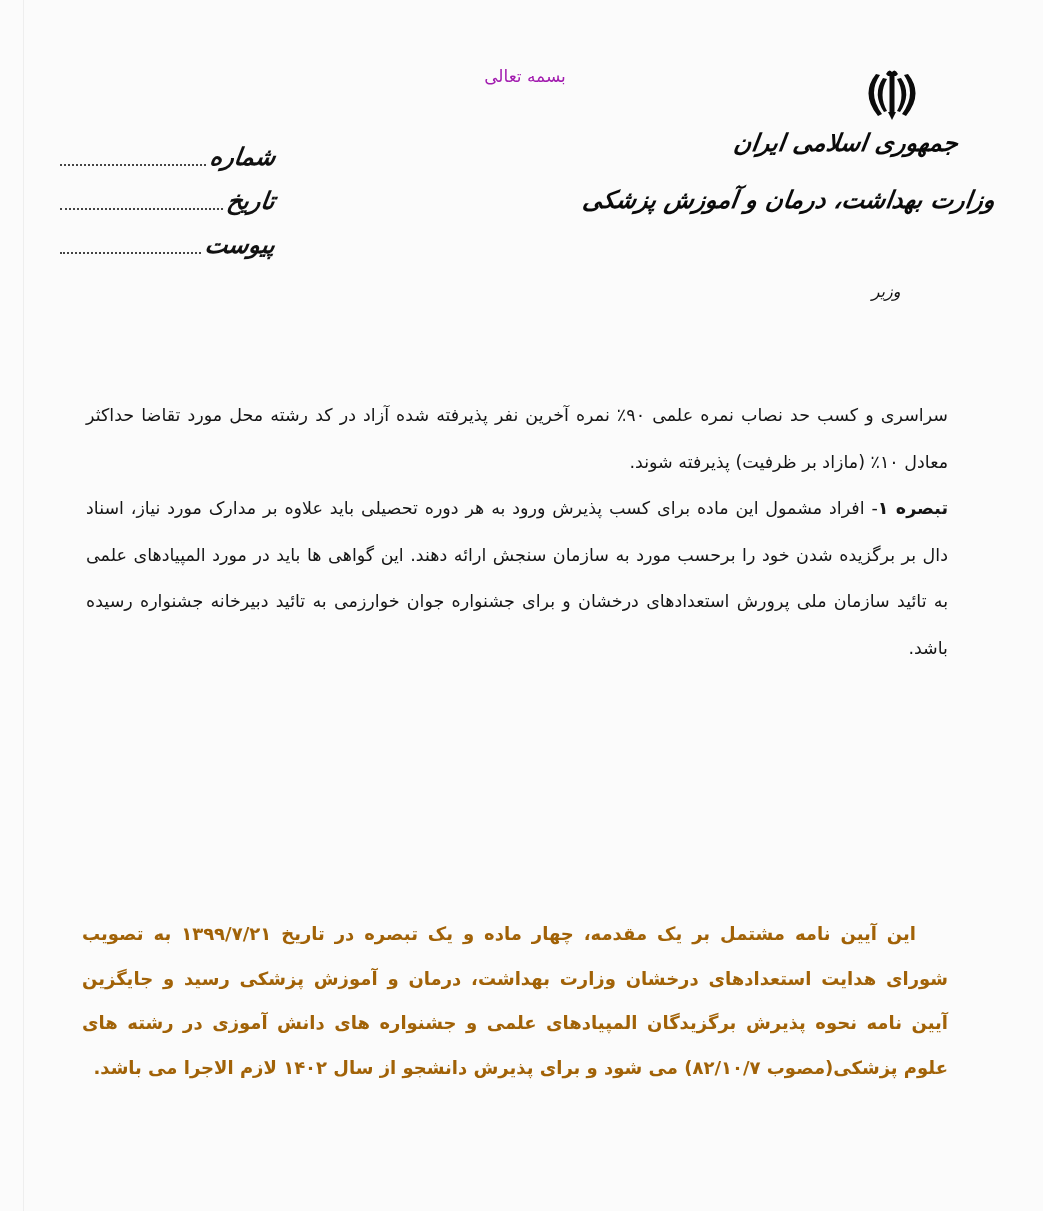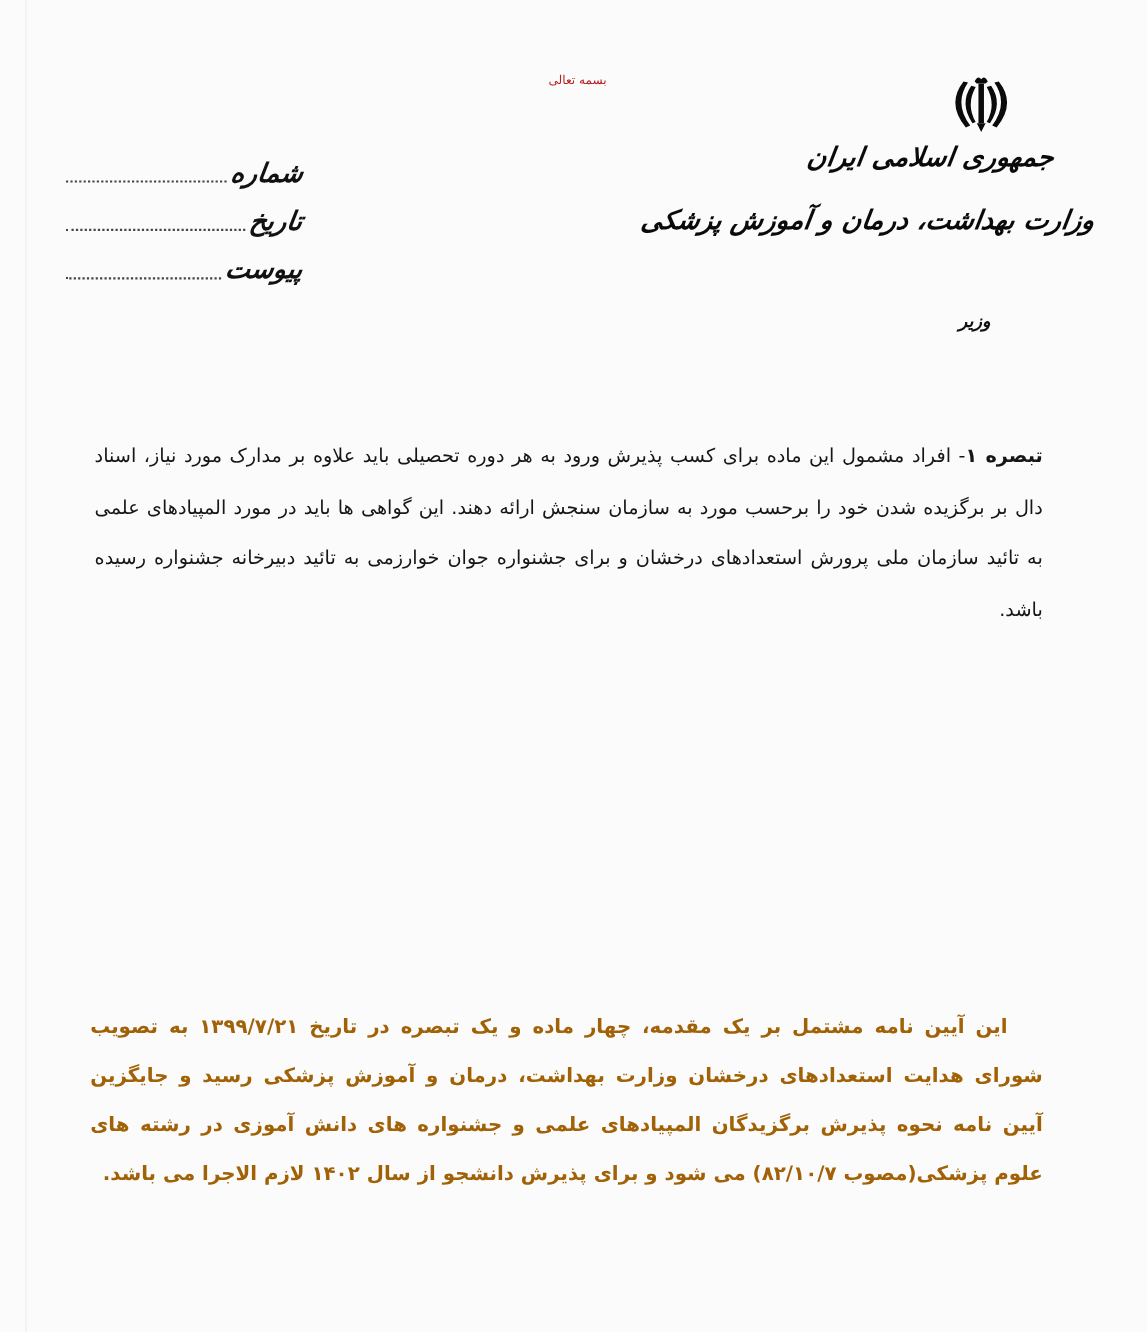--- a/index.html
+++ b/index.html
@@ -22,23 +22,23 @@
       width: 1px;
       height: 1211px;
       background: #eeeeee;
     }
     .bismillah {
       position: absolute;
       left: 470px;
       top: 66px;
       width: 110px;
       text-align: center;
-      font-size: 11px;
+      font-size: 17px;
       direction: rtl;
-      color: #b91c1c;
+      color: #a21caf;
     }
     
     .emblem {
       position: absolute;
       left: 862px;
       top: 66px;
       width: 60px;
       height: 56px;
     }
     .org-name {
@@ -64,21 +64,21 @@
     }
     .org-role {
       position: absolute;
       top: 282px;
       left: 866px;
       width: 40px;
       text-align: center;
       direction: rtl;
       font-family: "DejaVu Serif", serif;
       font-style: italic;
-      font-weight: bold;
+      font-weight: normal;
       font-size: 16px;
     }
     
     .meta {
       position: absolute;
       left: 60px;
       top: 128px;
       width: 215px;
     }
     .meta-row {
@@ -170,20 +170,21 @@
     <span class="meta-label">تاریخ</span>
     <span class="meta-line"></span>
   </div>
   <div class="meta-row">
     <span class="meta-label">پیوست</span>
     <span class="meta-line"></span>
   </div>
 </div>
 
 <div class="doc-body">
+  <p>سراسری و کسب حد نصاب نمره علمی ۹۰٪ نمره آخرین نفر پذیرفته شده آزاد در کد رشته محل مورد تقاضا حداکثر معادل ۱۰٪ (مازاد بر ظرفیت) پذیرفته شوند.</p>
   <p>
     <span class="b">تبصره ۱</span><span>- افراد مشمول این ماده برای کسب پذیرش ورود به هر دوره تحصیلی باید علاوه بر مدارک مورد نیاز، اسناد دال بر برگزیده شدن خود را برحسب مورد به سازمان سنجش ارائه دهند. این گواهی ها باید در مورد المپیادهای علمی به تائید سازمان ملی پرورش استعدادهای درخشان و برای جشنواره جوان خوارزمی به تائید دبیرخانه جشنواره رسیده باشد.</span>
   </p>
 </div>
 
 <div class="closing">
   <p>این آیین نامه مشتمل بر یک مقدمه، چهار ماده و یک تبصره در تاریخ ۱۳۹۹/۷/۲۱ به تصویب شورای هدایت استعدادهای درخشان وزارت بهداشت، درمان و آموزش پزشکی رسید و جایگزین آیین نامه نحوه پذیرش برگزیدگان المپیادهای علمی و جشنواره های دانش آموزی در رشته های علوم پزشکی(مصوب ۸۲/۱۰/۷) می شود و برای پذیرش دانشجو از سال ۱۴۰۲ لازم الاجرا می باشد.</p>
 </div>
 
 </body></html>

